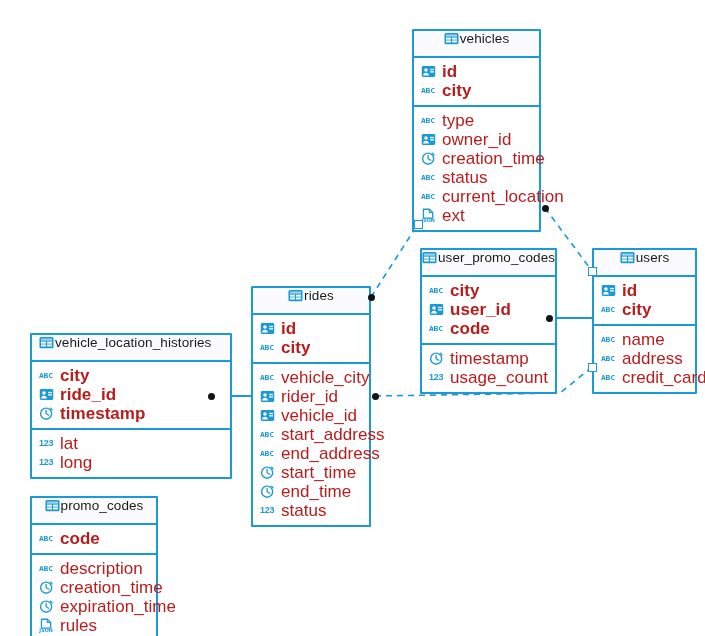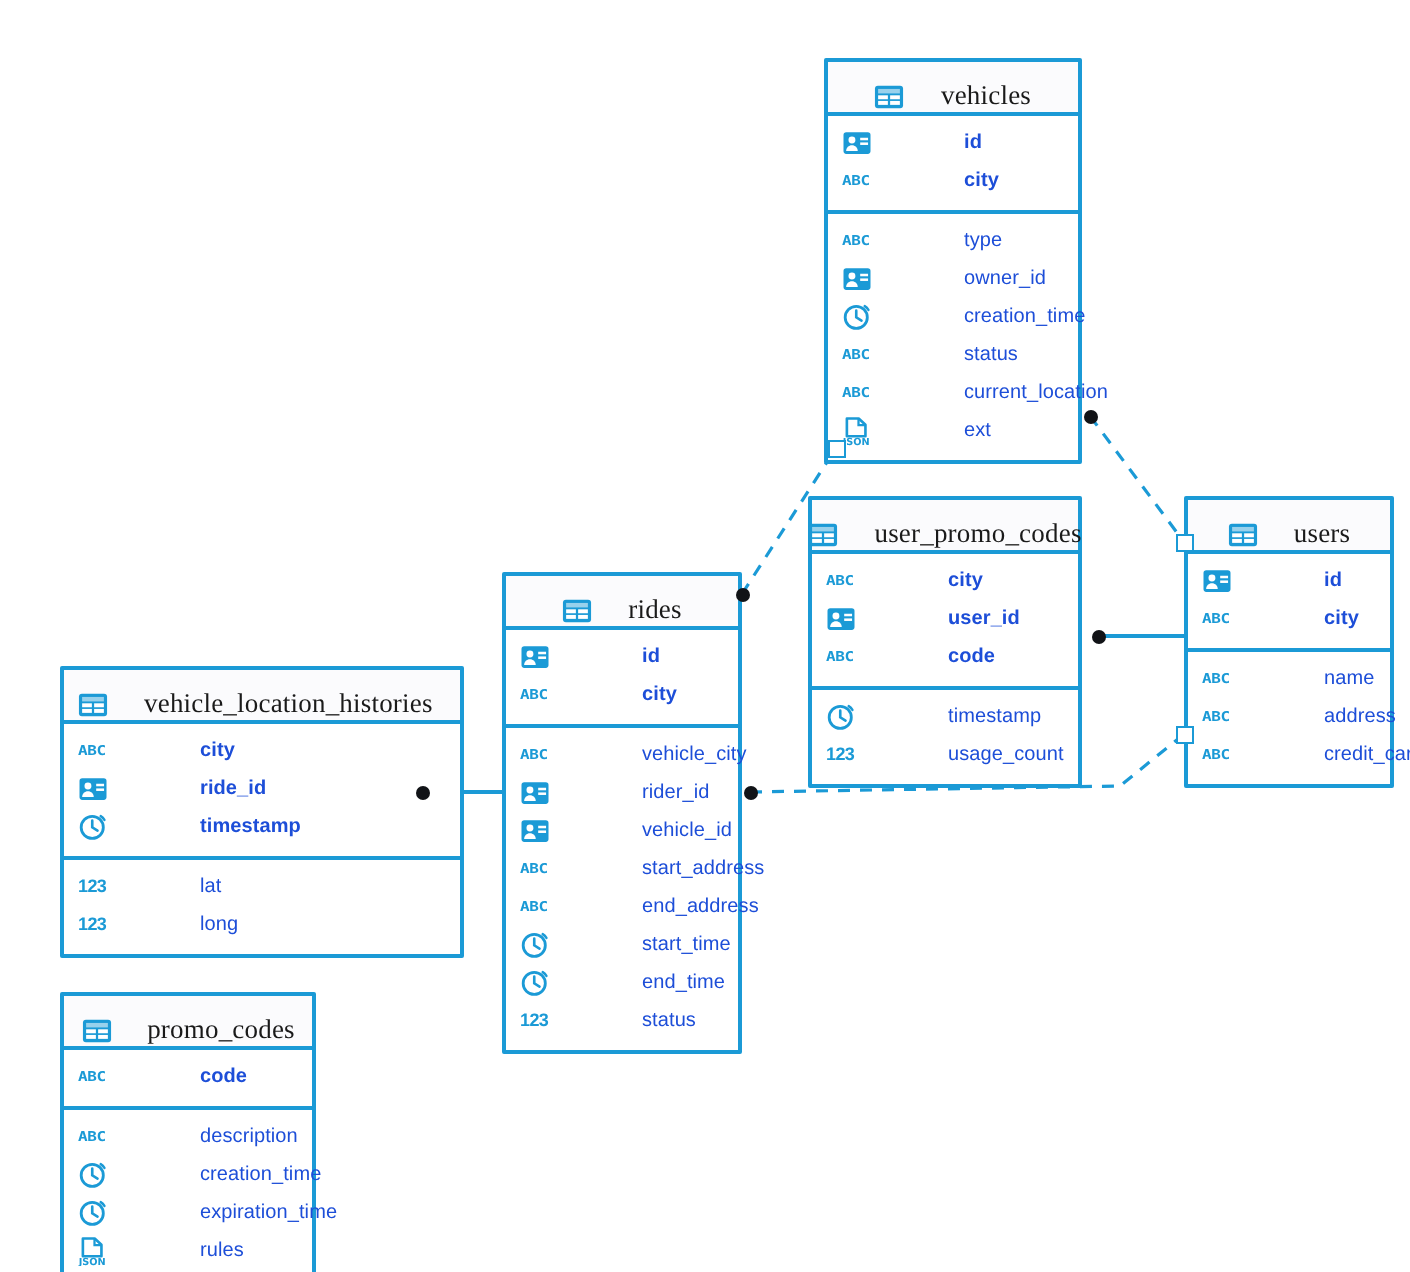--- a/index.html
+++ b/index.html
@@ -39,25 +39,24 @@
     border: 2px solid #1b9ad6;
     background: #ffffff;
     border-radius: 1px;
   }
   .tbl-header {
     box-sizing: border-box;
     height: 27px;
     background: #fbfbfd;
     border-bottom: 2px solid #1b9ad6;
     display: flex;
-    align-items: flex-end;
+    align-items: flex-start;
     justify-content: center;
     padding: 0 7px;
-    gap: 18px;
-    font-family: Liberation Serif, serif;
+    gap: 1px;
   }
   .tbl-header.left-align {
     justify-content: flex-start;
   }
   .tbl-title {
     font-size: 13.5px;
     color: #1a1a1a;
     white-space: nowrap;
     letter-spacing: 0.1px;
   }
@@ -71,24 +70,23 @@
 
   .col-row {
     display: flex;
     align-items: center;
     height: 19px;
     padding: 0 6px 0 7px;
     gap: 6px;
     white-space: nowrap;
   }
   .col-name {
-    font-size: 10px;
-    color: #1d4ed8;
+    font-size: 17px;
+    color: #b91c1c;
     letter-spacing: 0.05px;
-    margin-left: 40px;
   }
   .col-row.key .col-name {
     font-weight: bold;
   }
 
   
   .icn {
     width: 15px;
     height: 15px;
     flex: 0 0 15px;
@@ -215,21 +213,21 @@
               <svg width="15" height="15" viewBox="0 0 16 16">
                 <path d="M2.6 1.3 h6.3 l3.6 3.4 v6.1 h-9.9 z" fill="#ffffff" stroke="#1b9ad6" stroke-width="1.4" stroke-linejoin="round"></path>
                 <path d="M8.8 1.4 v3.4 h3.5" fill="none" stroke="#1b9ad6" stroke-width="1.2"></path>
                 <text x="7.6" y="15.4" font-family="DejaVu Sans, sans-serif" font-size="5.2" font-weight="bold" fill="#1b9ad6" text-anchor="middle">JSON</text>
               </svg>
             </span>
             <span class="col-name">ext</span>
           </div>
         </div>
       </div>
-      <div class="table-node" style="left: 404px; top: 248px; width: 137px;">
+      <div class="table-node" style="left: 420px; top: 248px; width: 137px;">
         <div class="tbl-header">
           <span class="icn">
             <svg width="15" height="15" viewBox="0 0 16 16">
               <rect x="0.5" y="2" width="15" height="12" rx="1.6" fill="#1b9ad6"></rect>
               <rect x="2.2" y="3.7" width="11.6" height="2.4" fill="#ffffff" opacity="0.55"></rect>
               <rect x="2.2" y="7.1" width="5.2" height="2.1" fill="#ffffff"></rect>
               <rect x="8.6" y="7.1" width="5.2" height="2.1" fill="#ffffff"></rect>
               <rect x="2.2" y="10.1" width="5.2" height="2.1" fill="#ffffff"></rect>
               <rect x="8.6" y="10.1" width="5.2" height="2.1" fill="#ffffff"></rect>
             </svg>

